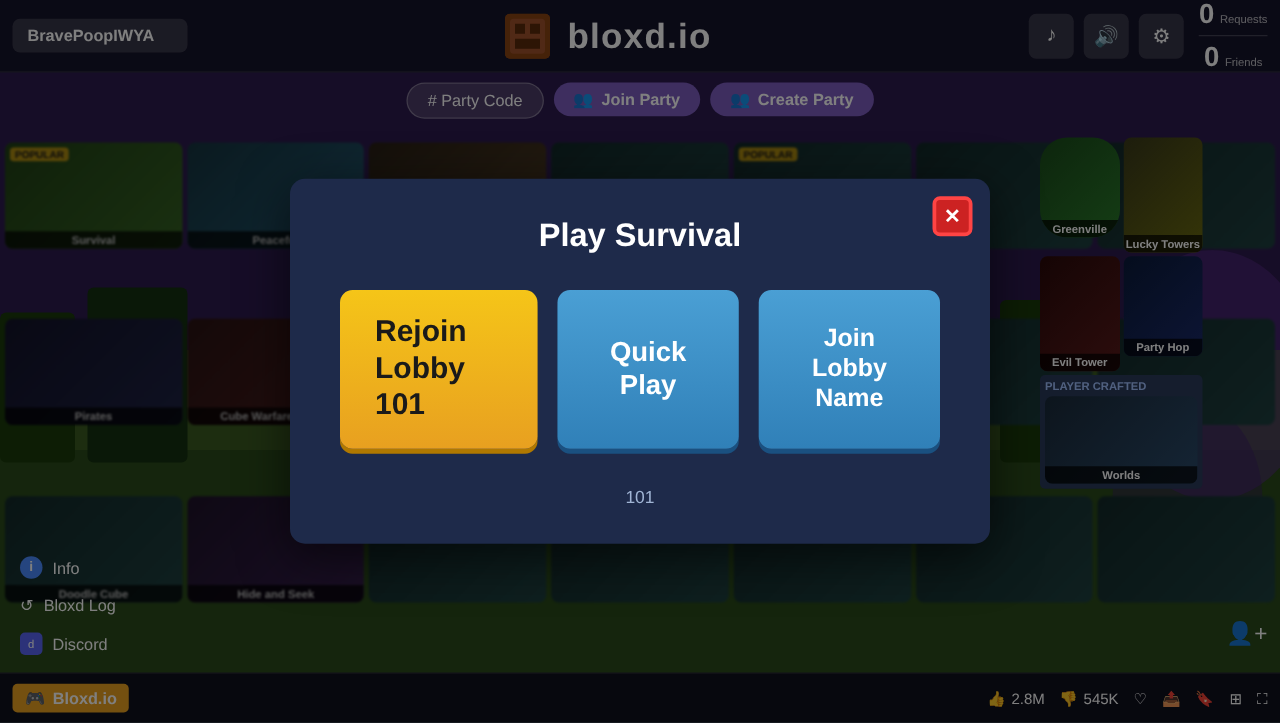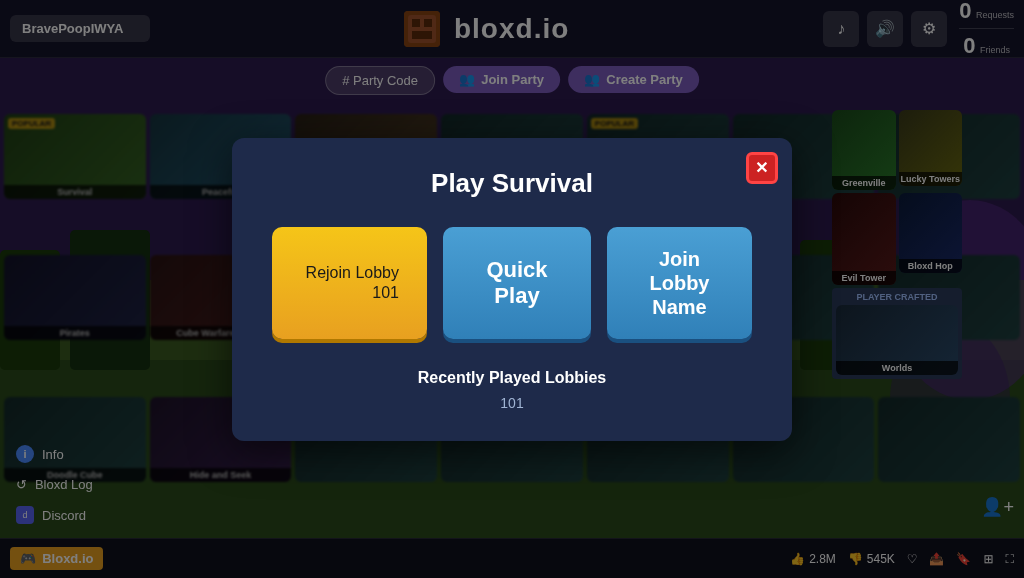--- a/index.html
+++ b/index.html
@@ -323,27 +323,27 @@
     .modal-buttons {
       display: flex;
       gap: 16px;
       justify-content: center;
       margin-bottom: 30px;
     }
 
     .btn-rejoin {
       background: linear-gradient(180deg, #f5c518 0%, #e8a020 100%);
       color: #1a1a1a;
-      font-weight: 400;
-      font-size: 16px;
+      font-weight: 700;
+      font-size: 24px;
       padding: 20px 28px;
       border-radius: 10px;
       border: none;
       cursor: pointer;
-      text-align: right;
+      text-align: left;
       line-height: 1.2;
       min-width: 155px;
       box-shadow: 0 4px 0 #b07800;
     }
 
     .btn-quick {
       background: linear-gradient(180deg, #4a9fd4 0%, #3080b8 100%);
       color: white;
       font-weight: 900;
       font-size: 22px;
@@ -389,21 +389,21 @@
     }
 
     
     .cell-survival { background: linear-gradient(135deg, #2d5a1e, #4a8a30); }
     .cell-peaceful { background: linear-gradient(135deg, #1e4a5a, #30789a); }
     .cell-creative { background: linear-gradient(135deg, #3a2d1e, #6a5030); }
     .cell-pirates { background: linear-gradient(135deg, #1a1a3a, #2a3060); }
     .cell-cube { background: linear-gradient(135deg, #3a1a1a, #6a2a2a); }
     .cell-hide { background: linear-gradient(135deg, #2a1a3a, #4a2a6a); }
     .cell-misc { background: linear-gradient(135deg, #1a3a3a, #2a5a5a); }
-    .cell-greenville { background: linear-gradient(135deg, #1a4a1a, #2a7a2a); }
+    .cell-greenville { background: linear-gradient(135deg, #1a4a1a, #2a7a2a); border-radius: 22px; }
     .cell-lucky { background: linear-gradient(135deg, #3a3a1a, #6a6a10); }
     .cell-evil { background: linear-gradient(135deg, #2a0a0a, #5a1a1a); }
     .cell-hop { background: linear-gradient(135deg, #0a1a3a, #1a2a6a); }
     .cell-worlds { background: linear-gradient(135deg, #1a2a3a, #2a4a6a); }
   </style>
 </head>
 <body>
 
 <div class="bg-scene">
 
@@ -499,35 +499,35 @@
       <div class="thumb-img"></div>
     </div>
 </div>
 
 <div style="position:absolute; right:62px; top:110px; width:130px; z-index:4;">
   <div style="display:grid; grid-template-columns:1fr 1fr; gap:3px;">
     <div class="thumb cell-greenville" style="height:80px;">
       <div class="thumb-img"></div>
       <div class="thumb-label">Greenville</div>
     </div>
-    <div class="thumb cell-lucky" style="height:76px;">
+    <div class="thumb cell-lucky" style="height:92px;">
       <div class="thumb-img"></div>
       <div class="thumb-label">Lucky Towers</div>
     </div>
     <div class="thumb cell-evil" style="height:92px;">
       <div class="thumb-img"></div>
       <div class="thumb-label">Evil Tower</div>
     </div>
     <div class="thumb cell-hop" style="height:80px;">
       <div class="thumb-img"></div>
-      <div class="thumb-label">Bloxd Hop</div>
+      <div class="thumb-label">Party Hop</div>
     </div>
   </div>
   <div style="background:#2a3a5a; border-radius:4px; padding:4px; margin-top:3px;">
-    <div style="color:#a0c0ff; font-size:9px; font-weight:bold; text-align:center;">PLAYER CRAFTED</div>
+    <div style="color:#a0c0ff; font-size:9px; font-weight:bold; ">PLAYER CRAFTED</div>
     <div class="thumb cell-worlds" style="height:70px; margin-top:3px;">
       <div class="thumb-img"></div>
       <div class="thumb-label">Worlds</div>
     </div>
   </div>
 </div>
 
 <div class="header">
   <div class="player-name-box">BravePoopIWYA</div>
 
@@ -641,17 +641,16 @@
         <div>101</div>
       </button>
       <button class="btn-quick">Quick Play</button>
       <button class="btn-join">
         <div>Join Lobby</div>
         <div>Name</div>
       </button>
     </div>
 
     <div class="recent-lobbies">
-      <div class="recent-title">Recently Played Lobbies</div>
       <div class="recent-item">101</div>
     </div>
   </div>
 </div>
 
 </body></html>

